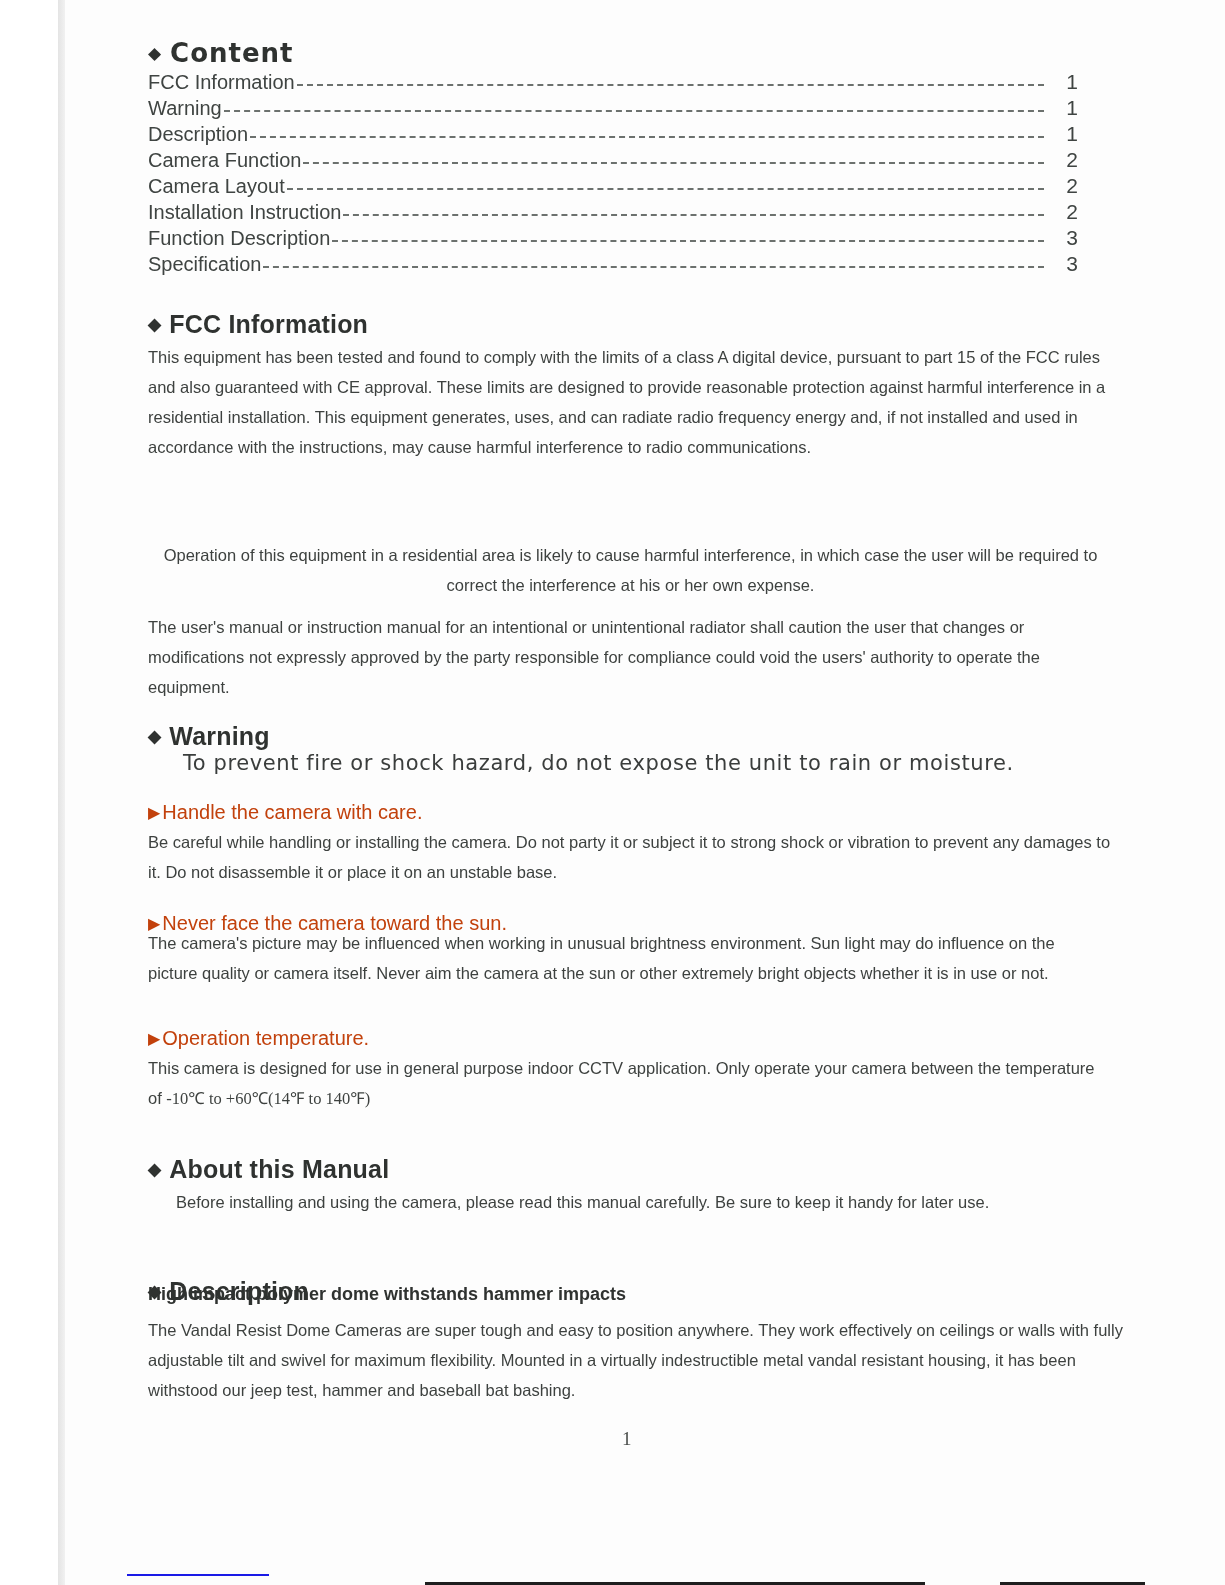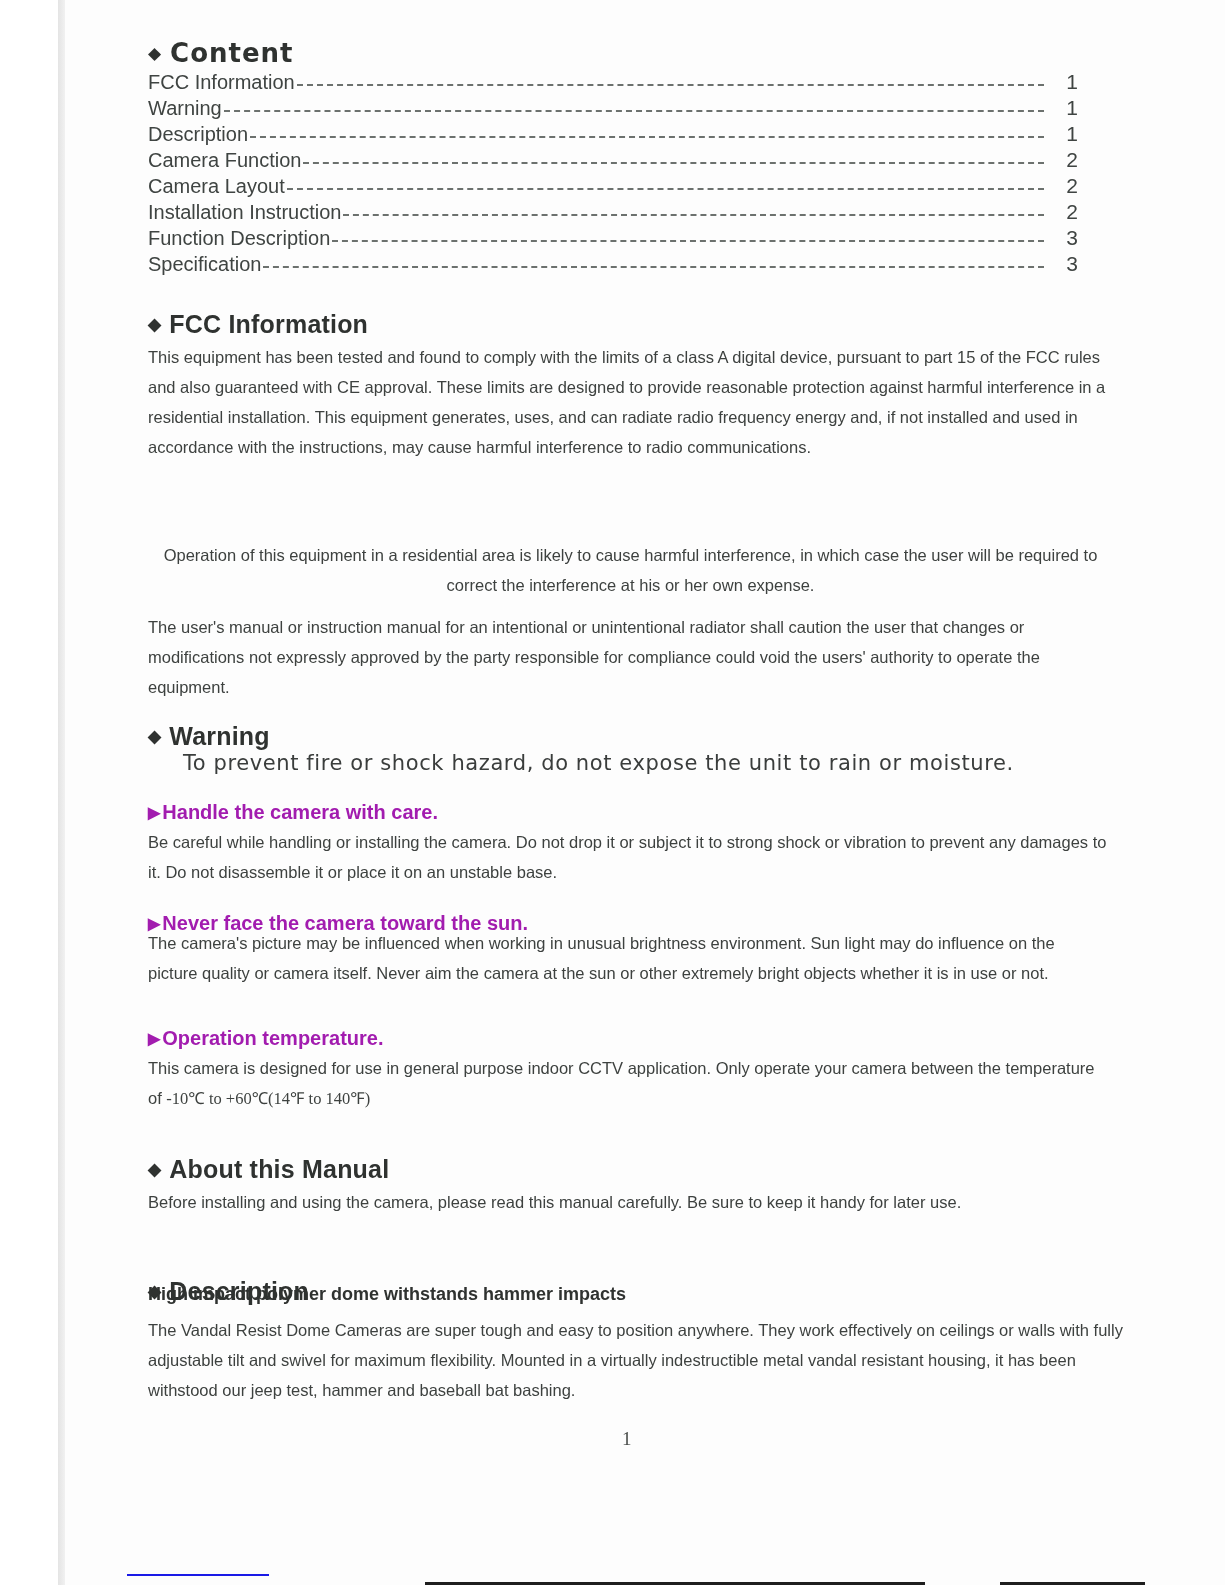--- a/index.html
+++ b/index.html
@@ -43,21 +43,21 @@
   .para {
     position: absolute; left: 148px; width: 965px;
     font-size: 16.5px; line-height: 30px; color: #3d413f;
     white-space: normal;
   }
   .para-narrow {
     font-family: "Liberation Sans Narrow", "Liberation Sans", sans-serif;
     transform-origin: left top;
   }
   .sub-heading {
-    font-weight: bold; font-size: 20px; color: #a21caf;
+    font-weight: normal; font-size: 20px; color: #c2410c;
   }
   .sub-heading .tri { font-size: 16px; vertical-align: 1px; margin-right: 2px; }
 
   .warning-line {
     font-family: "DejaVu Sans", sans-serif; font-size: 21px; color: #3a3d3c; letter-spacing: 0.6px;
   }
   .desc-title { font-weight: bold; font-size: 18px; color: #2f3230; }
   .page-number {
     font-family: "Liberation Serif", serif; font-size: 19px; color: #4a4d4b;
   }
@@ -136,38 +136,38 @@
 <div class="para para-narrow" style="top:612px;width:920px;">The user's manual or instruction manual for an intentional or unintentional radiator shall caution the user that changes or modifications not expressly approved by the party responsible for compliance could void the users' authority to operate the equipment.</div>
 
 <div class="abs section-heading" style="left:148px;top:722px;">
   <span class="diamond">◆</span><span>Warning</span>
 </div>
 <div class="abs warning-line" style="left:183px;top:751px;">To prevent fire or shock hazard, do not expose the unit to rain or moisture.</div>
 
 <div class="abs sub-heading" style="left:148px;top:801px;">
   <span class="tri">▶</span><span>Handle the camera with care.</span>
 </div>
-<div class="para para-narrow" style="top:827px;width:965px;">Be careful while handling or installing the camera. Do not drop it or subject it to strong shock or vibration to prevent any damages to it. Do not disassemble it or place it on an unstable base.</div>
+<div class="para para-narrow" style="top:827px;width:965px;">Be careful while handling or installing the camera. Do not party it or subject it to strong shock or vibration to prevent any damages to it. Do not disassemble it or place it on an unstable base.</div>
 
 <div class="abs sub-heading" style="left:148px;top:912px;">
   <span class="tri">▶</span><span>Never face the camera toward the sun.</span>
 </div>
 <div class="para para-narrow" style="top:928px;width:955px;">The camera's picture may be influenced when working in unusual brightness environment. Sun light may do influence on the picture quality or camera itself. Never aim the camera at the sun or other extremely bright objects whether it is in use or not.</div>
 
 <div class="abs sub-heading" style="left:148px;top:1027px;">
   <span class="tri">▶</span><span>Operation temperature.</span>
 </div>
 <div class="para para-narrow" style="top:1053px;width:950px;">
   <span>This camera is designed for use in general purpose indoor CCTV application. Only operate your camera between the temperature of </span><span class="temp-unit">-10℃ to +60℃(14℉ to 140℉)</span>
 </div>
 
 <div class="abs section-heading" style="left:148px;top:1155px;">
   <span class="diamond">◆</span><span>About this Manual</span>
 </div>
-<div class="para para-narrow" style="top:1187px;width:980px;">Before installing and using the camera, please read this manual carefully. Be sure to keep it handy for later use.</div>
+<div class="para para-narrow" style="top:1187px;width:980px;margin-left:28px;">Before installing and using the camera, please read this manual carefully. Be sure to keep it handy for later use.</div>
 
 <div class="abs section-heading" style="left:148px;top:1249px;margin-top:28px;">
   <span class="diamond">◆</span><span>Description</span>
 </div>
 <div class="abs desc-title" style="left:148px;top:1284px;">High impact polymer dome withstands hammer impacts</div>
 <div class="para para-narrow" style="top:1315px;width:975px;">The Vandal Resist Dome Cameras are super tough and easy to position anywhere. They work effectively on ceilings or walls with fully adjustable tilt and swivel for maximum flexibility. Mounted in a virtually indestructible metal vandal resistant housing, it has been withstood our jeep test, hammer and baseball bat bashing.</div>
 
 <div class="abs page-number" style="left:622px;top:1428px;">1</div>
 
 <div class="scan-line-blue"></div>

